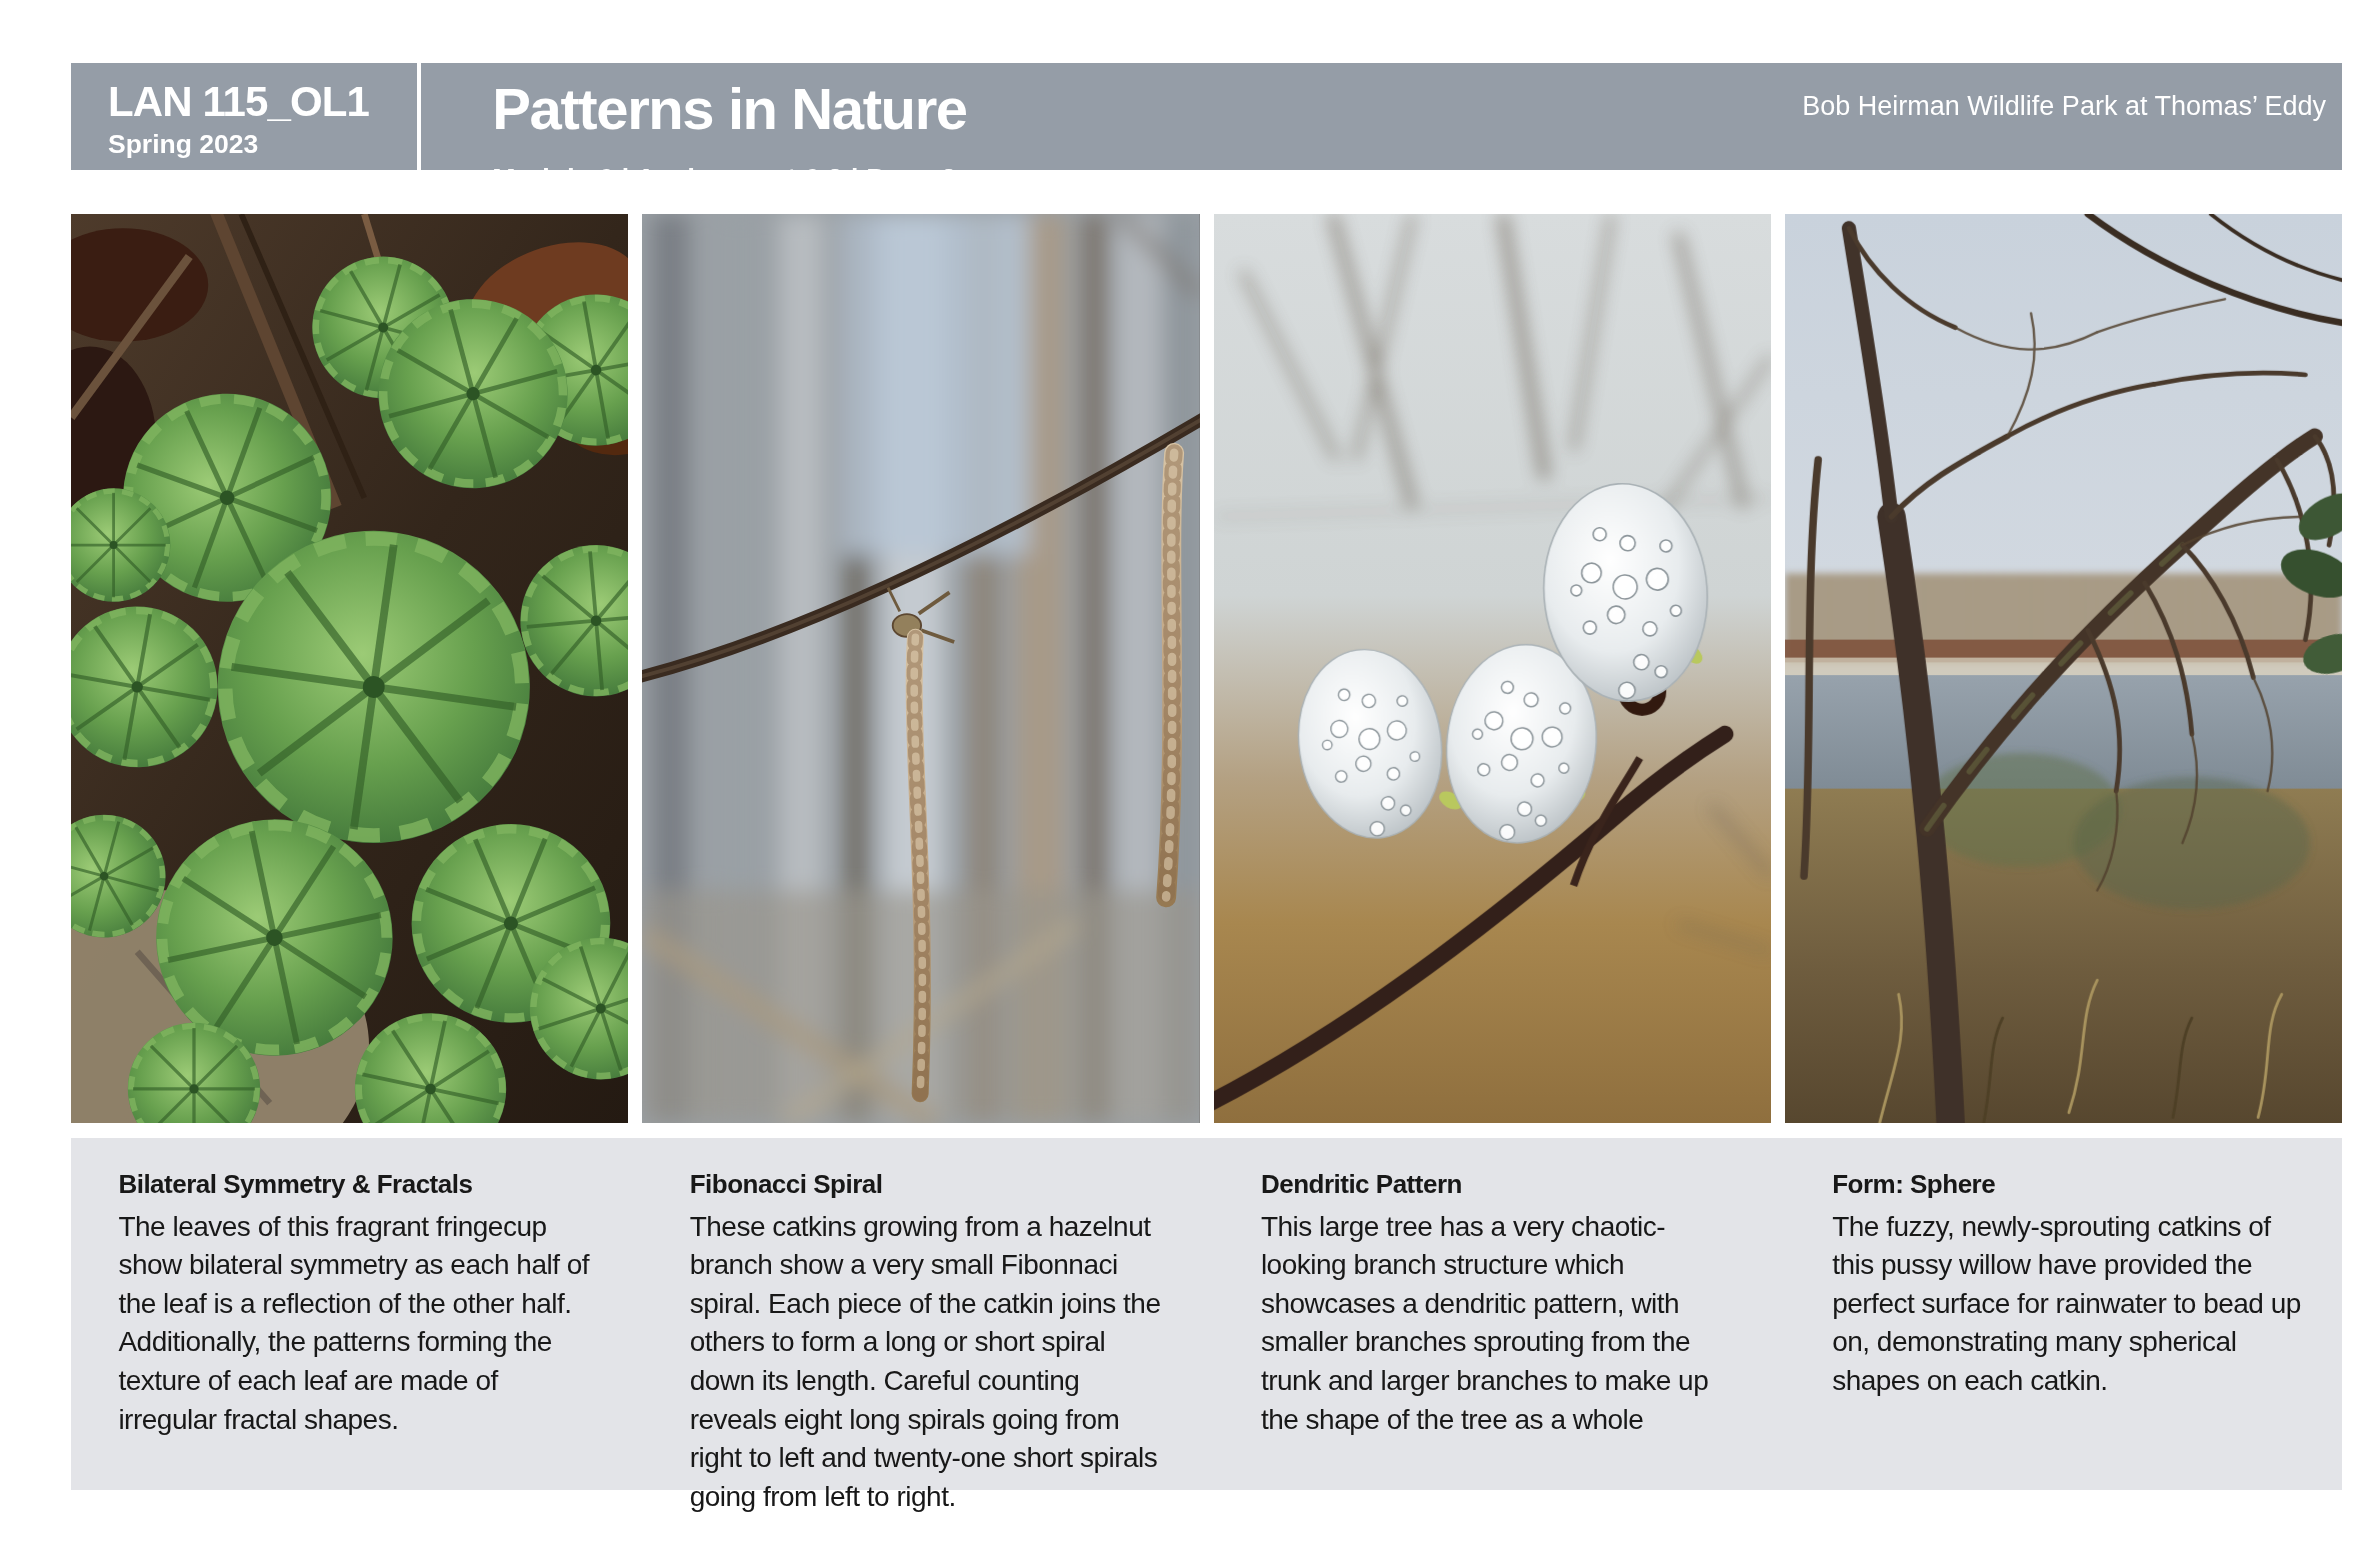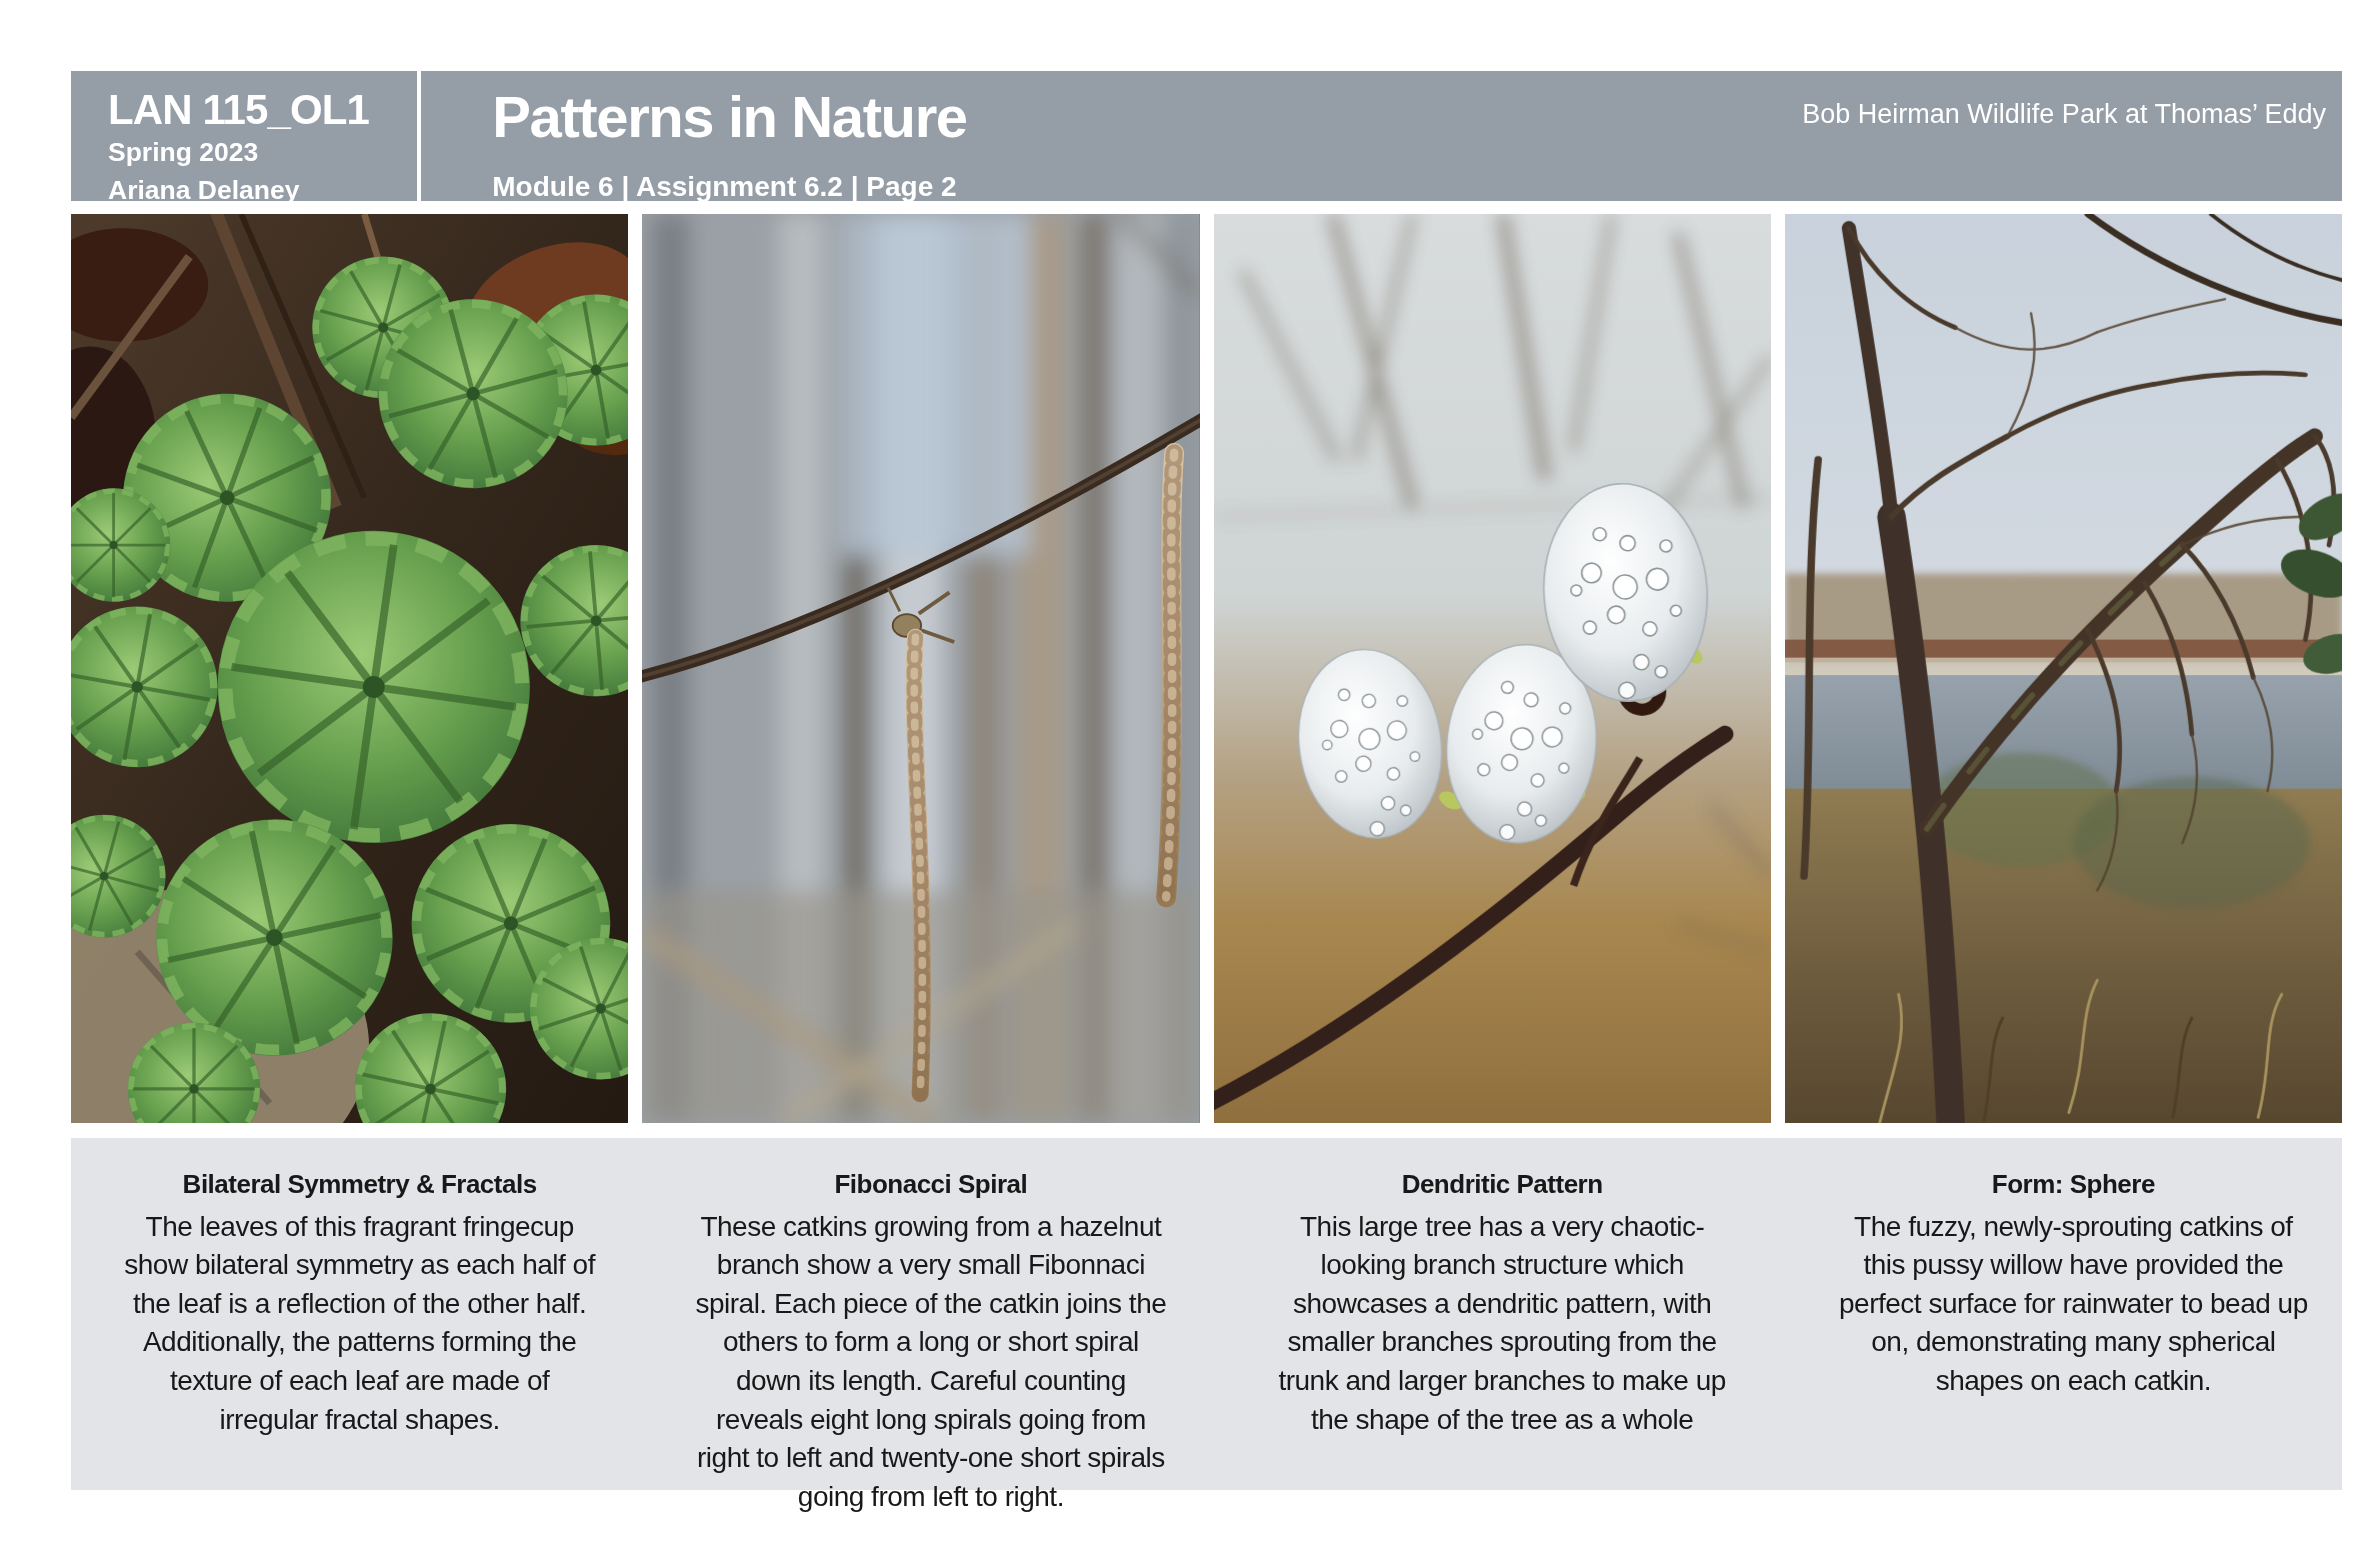--- a/index.html
+++ b/index.html
@@ -6,21 +6,21 @@
   html,body { background:#ffffff; }
   body {
     width:2413px; height:1561px; position:relative;
     font-family:"Liberation Sans", sans-serif;
     -webkit-font-smoothing:antialiased;
   }
   .page { position:absolute; inset:0; background:#ffffff; }
 
   
   .header {
-    position:absolute; left:71px; top:71px; width:2271px; height:130px;
+    position:absolute; left:71px; top:63px; width:2271px; height:107px;
     background:#959da7; display:flex; color:#ffffff;justify-content:center;
   }
   .header-left { width:346px; flex:0 0 346px; padding:17px 0 0 37px; }
   .course-code { font-size:42px; font-weight:700; letter-spacing:-0.9px; line-height:1.05; }
   .course-meta { font-size:26.5px; font-weight:700; line-height:1.3; margin-top:3px; }
   .header-divider { width:4.3px; flex:0 0 4.3px; background:#ffffff; }
   .header-mid { padding:16px 0 11px 71px; }
   .main-title { font-size:58px; font-weight:700; letter-spacing:-1.4px; line-height:1.02; }
   .main-subtitle { font-size:28px; font-weight:700; margin-top:25px; }
   .header-right { margin-left:auto; text-align:right; padding:25.5px 16px 0 0; }
@@ -33,21 +33,21 @@
   }
   .photo { position:relative; overflow:hidden; background:#777; }
   .photo svg { display:block; width:100%; height:100%; }
 
   
   .captions {
     position:absolute; left:71px; top:1138px; width:2271px; height:352px;
     background:#e3e4e8; display:grid; grid-template-columns:repeat(4,1fr);
     gap:14px; padding-top:31px;
   }
-  .caption { text-align:center; padding:0 27.4px; color:#181818;margin-left:20px; }
+  .caption { padding:0 27.4px; color:#181818;margin-left:20px; }
   .caption-title { font-size:26px; font-weight:700; margin-bottom:7.6px; letter-spacing:-0.5px; }
   .caption-body { font-size:28px; line-height:1.38; letter-spacing:-0.5px; }
 </style>
 </head>
 <body>
 
 <div class="page">
 
   <div class="header">
     <div class="header-left">

